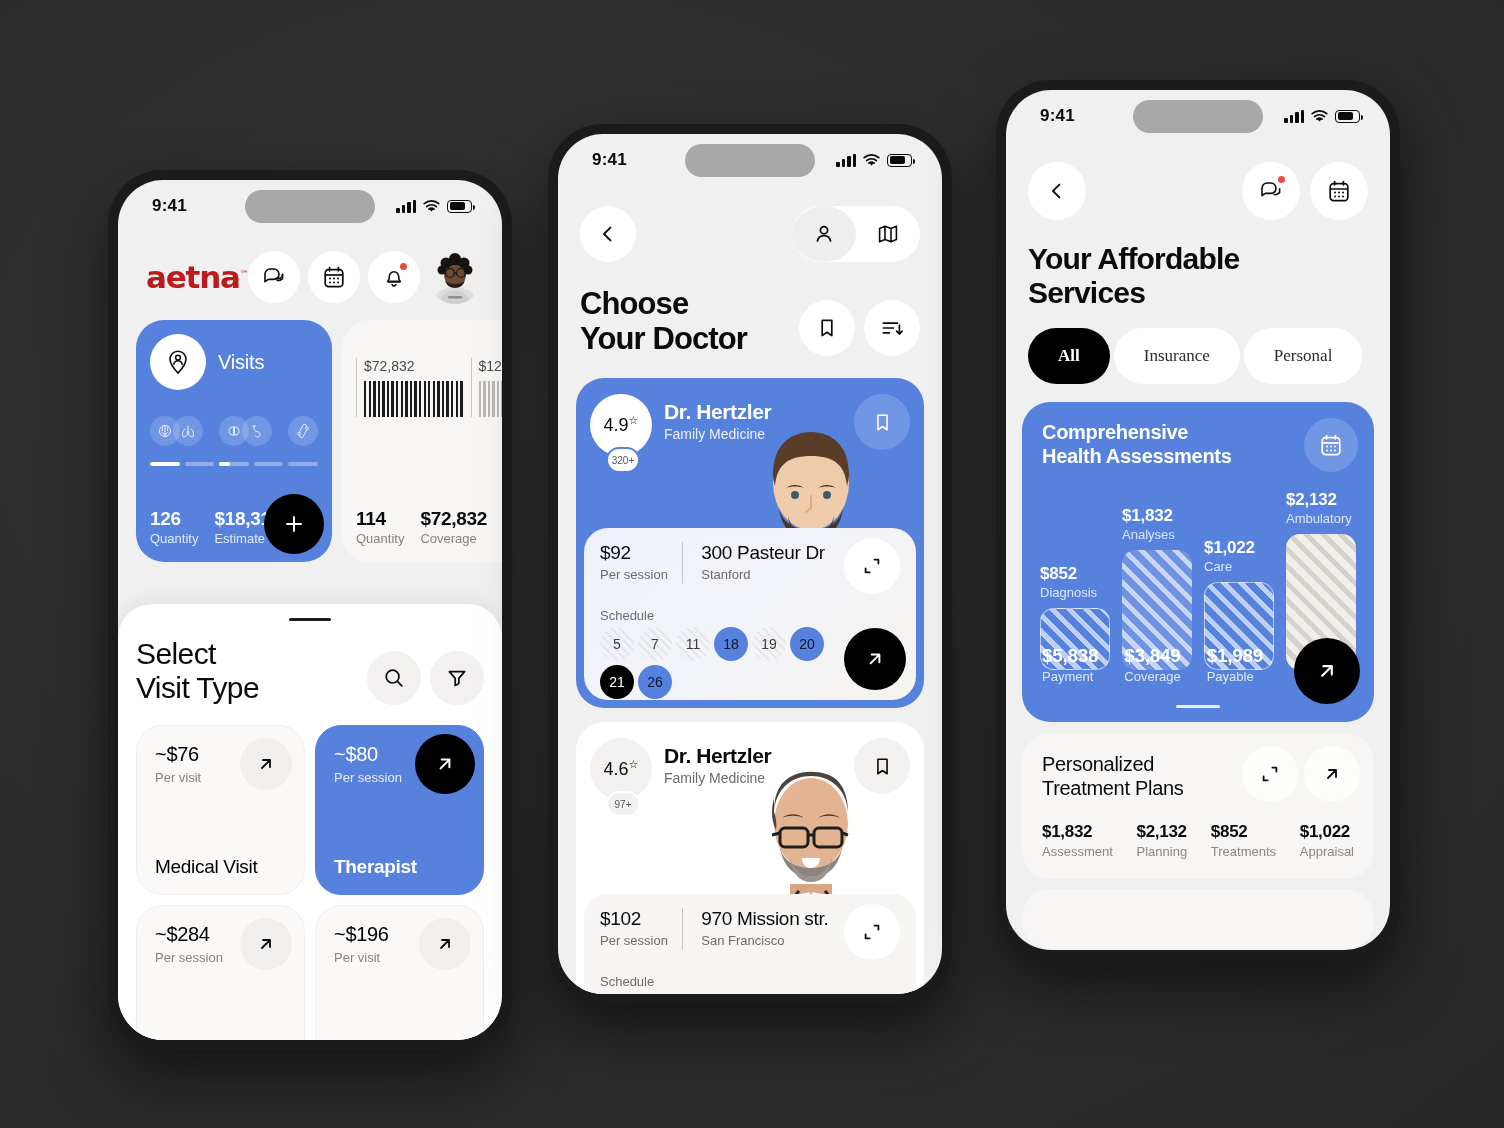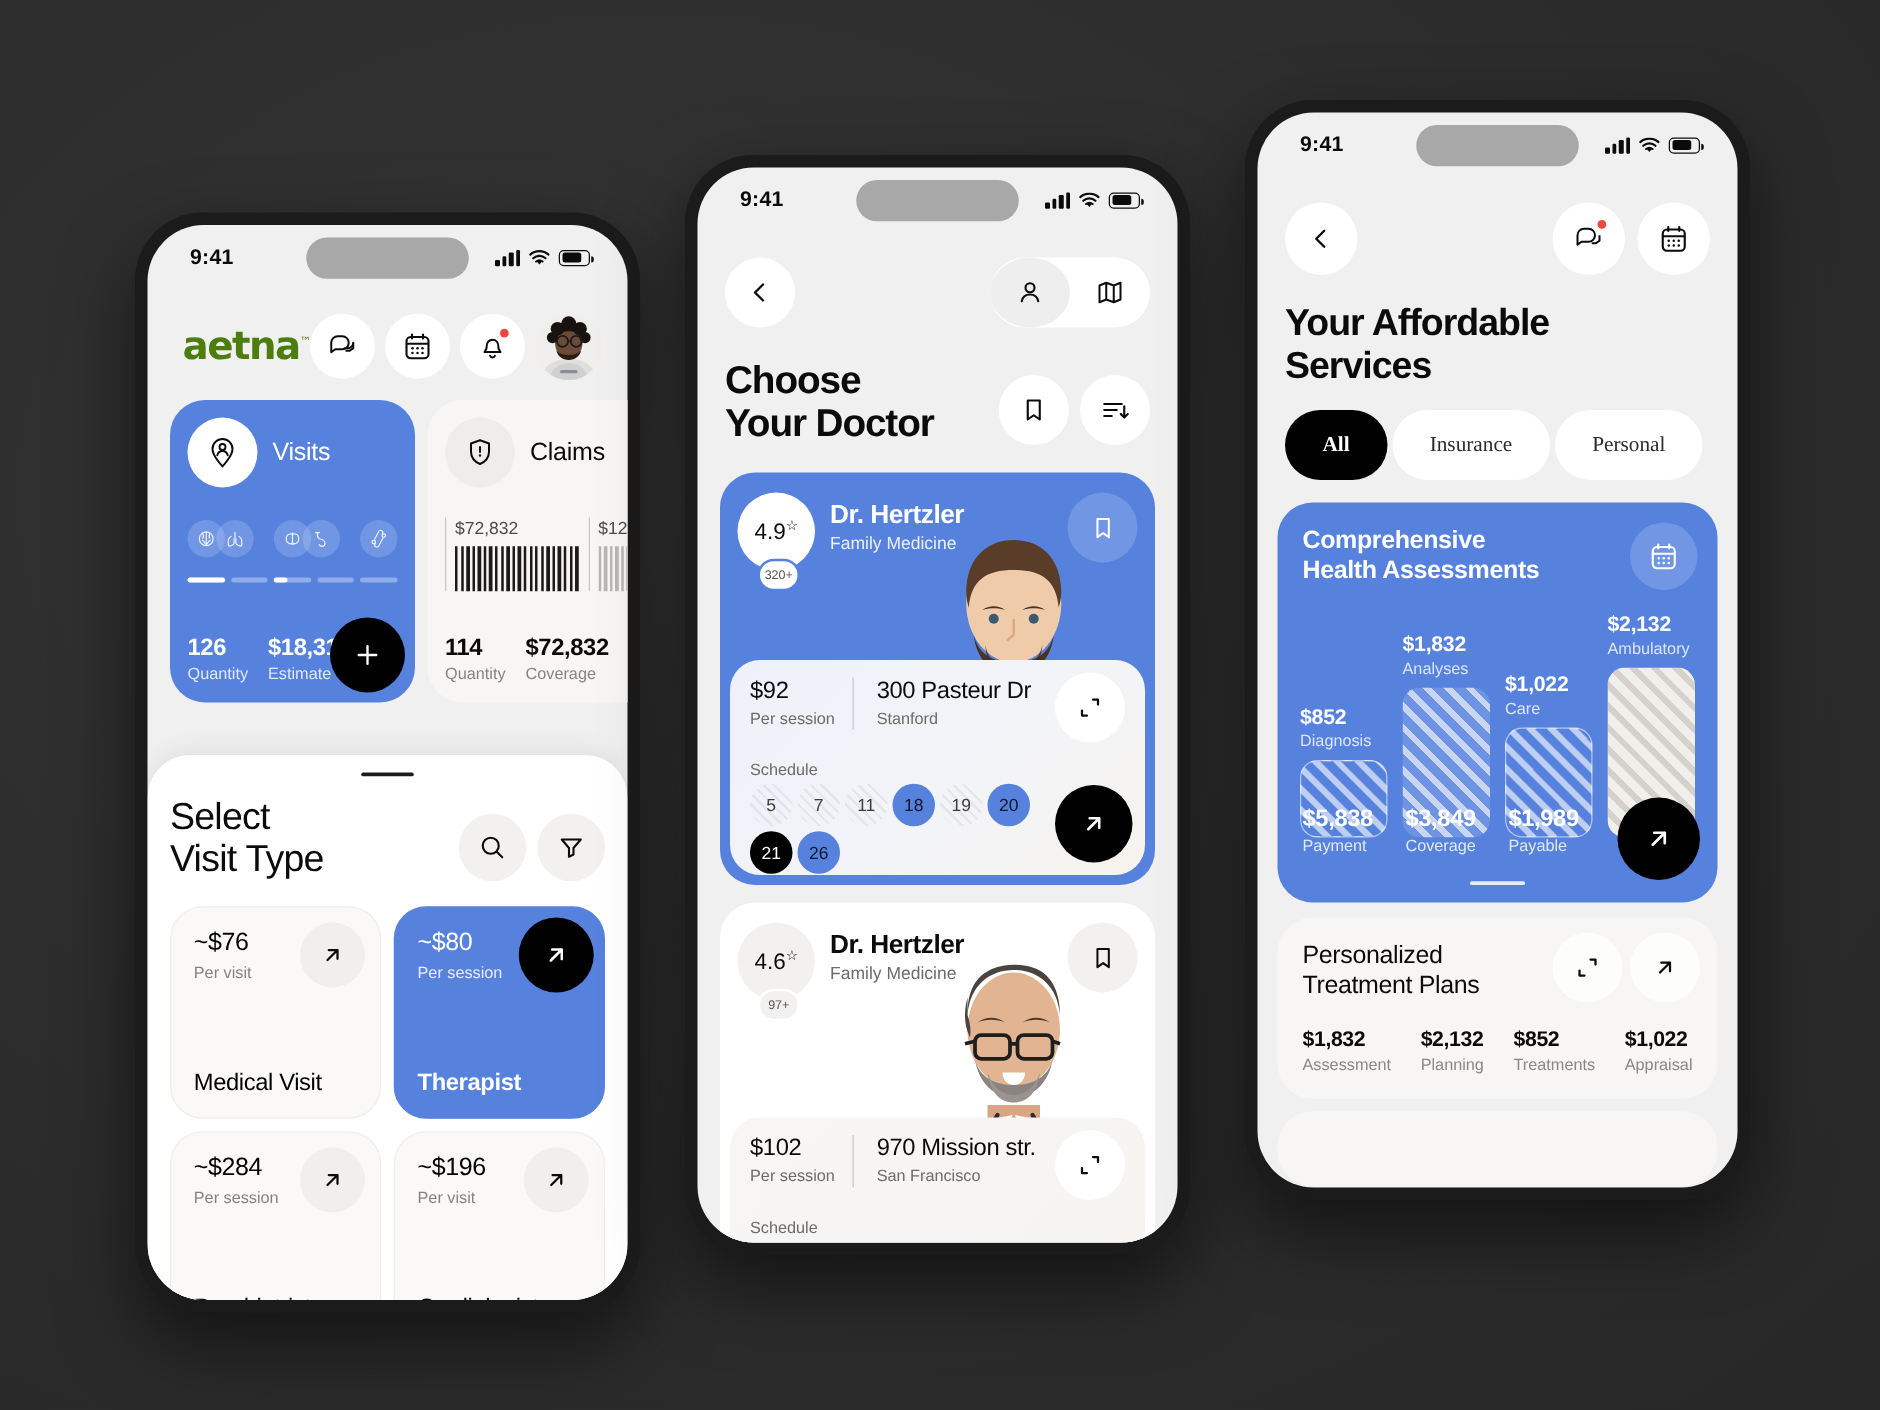--- a/index.html
+++ b/index.html
@@ -41,21 +41,21 @@
 
   
   .circ-btn { border-radius: 50%; background: #fff; display: flex;
               align-items: center; justify-content: center; flex: none; }
   svg { display: block; }
 
   
   .p1-head { display: flex; align-items: center; justify-content: space-between;
              padding: 18px 22px 0 28px; }
   .aetna-logo { font-family: "DejaVu Sans", sans-serif; font-size: 31px; font-weight: 700;
-                letter-spacing: -1.2px; color: #4d7c0f; position: relative; }
+                letter-spacing: -1.2px; color: #b91c1c; position: relative; }
   .aetna-logo sup { font-size: 9px; vertical-align: super; font-weight: 400; }
   .p1-icons { display: flex; align-items: center; gap: 8px; }
   .p1-icons .circ-btn { width: 52px; height: 52px; }
   .dot-badge { position: absolute; top: 12px; right: 13px; width: 7px; height: 7px;
                border-radius: 50%; background: #f0483e; }
   .avatar { width: 54px; height: 54px; border-radius: 50%; overflow: hidden;
             background: #efefef; position: relative; flex: none; }
 
   .p1-cards { display: flex; gap: 10px; padding: 16px 0 0 18px; }
   .card-visits { width: 208px; height: 242px; border-radius: 28px; background: #5682de;
@@ -392,30 +392,20 @@
           </div>
 
           <div class="fab-plus">
             <svg width="22" height="22" viewBox="0 0 22 22">
                 <path d="M11 4v14M4 11h14" stroke="#fff" stroke-width="1.9" stroke-linecap="round"></path>
               </svg>
           </div>
         </div>
 
         <div class="card-claims">
-          <div class="claims-top">
-            <div class="claims-ico">
-              <svg width="24" height="26" viewBox="0 0 24 26">
-                <path d="M12 3.2l7.2 2.6v6.4c0 4.6-3 8.3-7.2 10-4.2-1.7-7.2-5.4-7.2-10V5.8z" fill="none" stroke="#0b0b0b" stroke-width="1.6" stroke-linejoin="round"></path>
-                <path d="M12 8.6v4" stroke="#0b0b0b" stroke-width="1.6" stroke-linecap="round"></path>
-                <circle cx="12" cy="15.4" r=".95" fill="#0b0b0b"></circle>
-              </svg>
-            </div>
-            <div class="claims-title">Claims</div>
-          </div>
           <div class="barcode-wrap">
             <div class="bc-col">
               <div class="bc-lbl">$72,832</div>
               <div class="bc dark">
                 <i></i>
                   <i></i>
                   <i></i>
                   <i></i>
                   <i></i>
                   <i></i>

